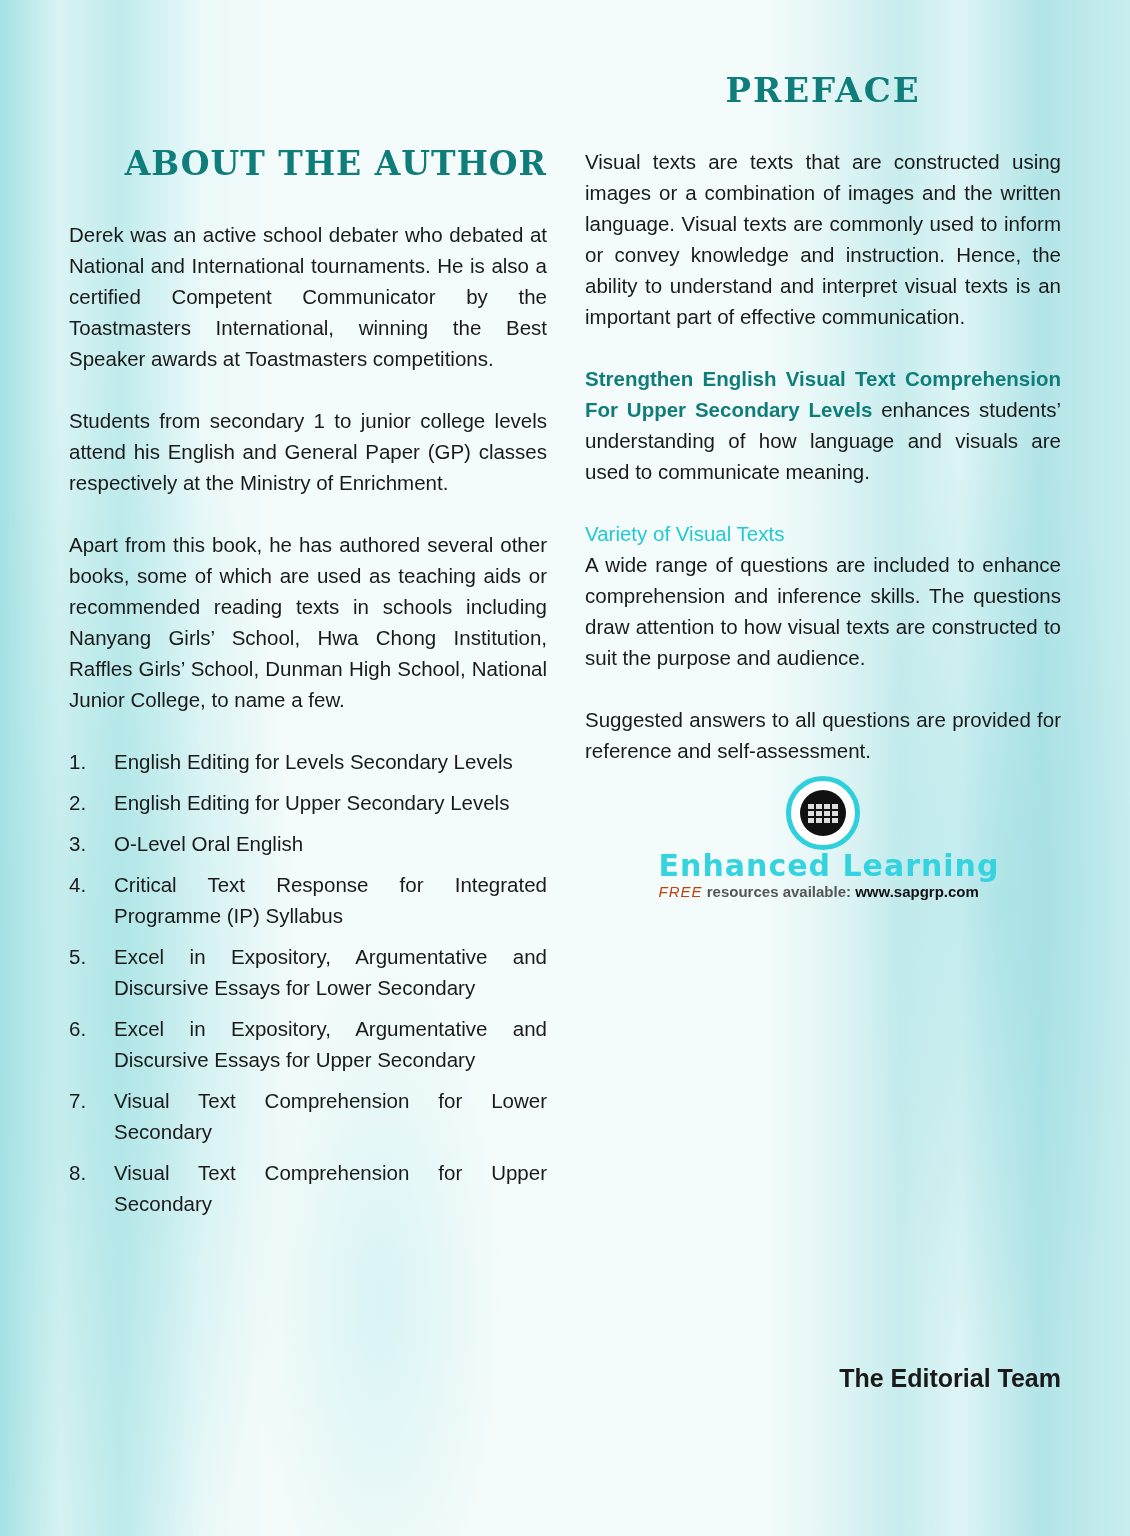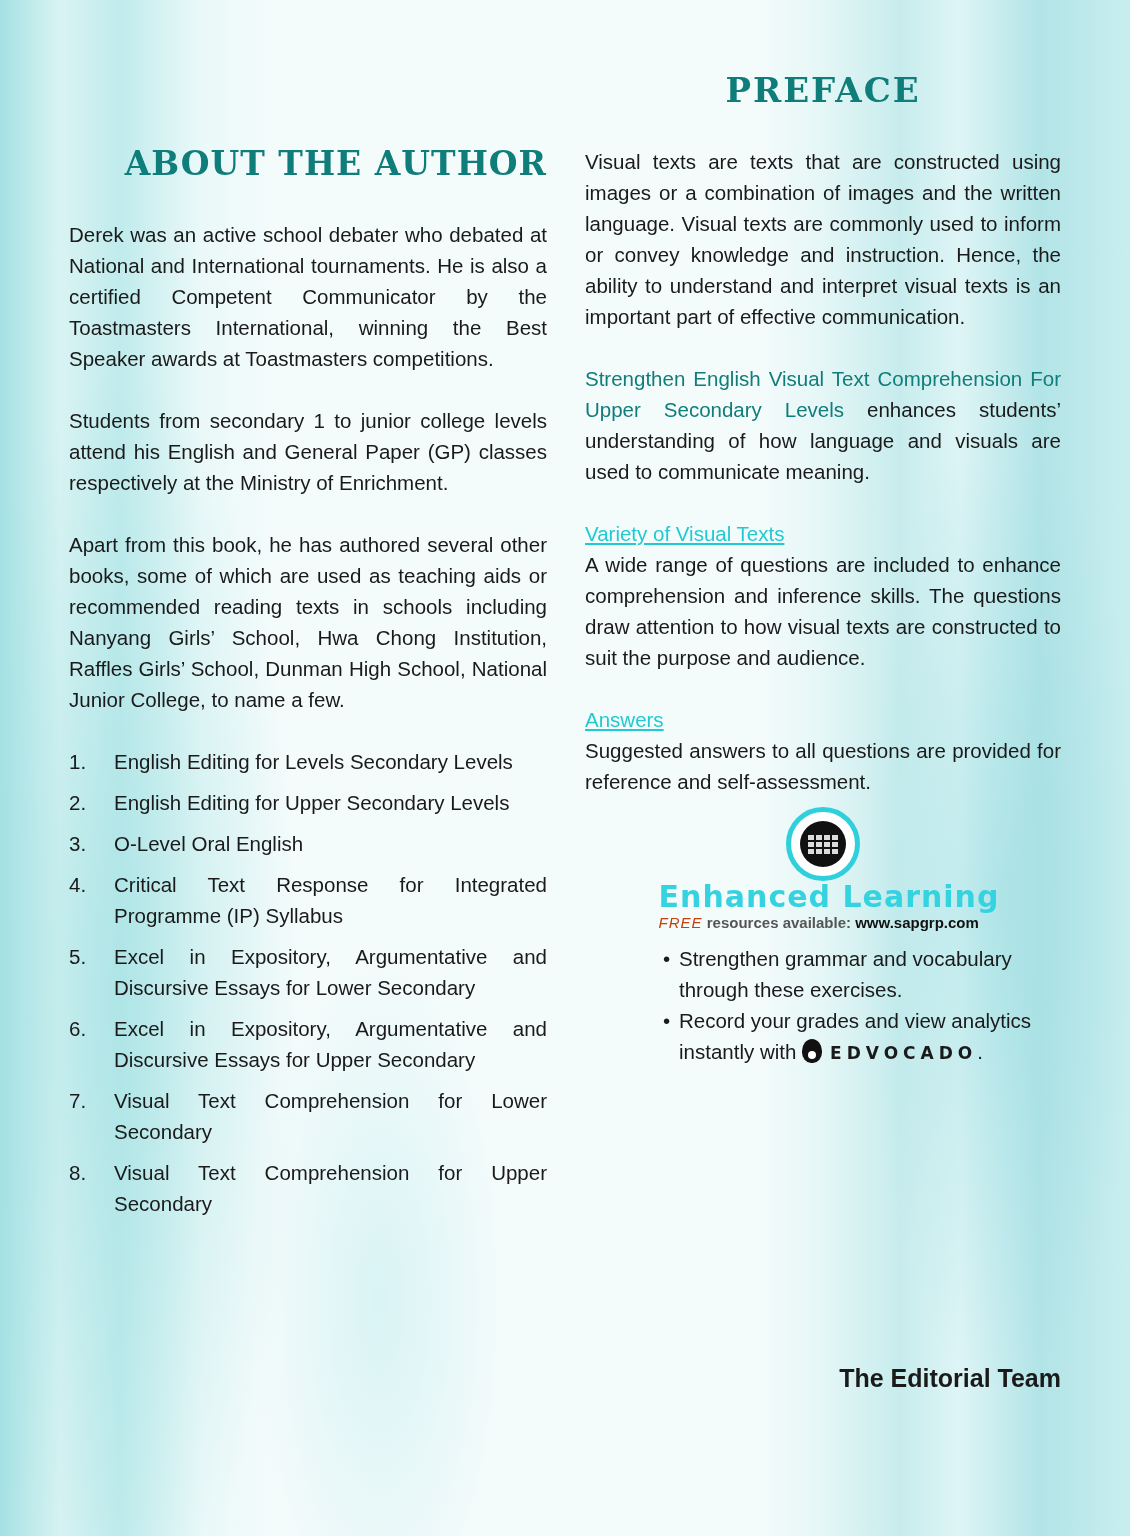--- a/index.html
+++ b/index.html
@@ -43,22 +43,22 @@
     .right .heading { text-align: center; margin: 0 0 36px 0; padding-left: 0; }
     p {
       margin: 0 0 31px 0; font-size: 20.5px; line-height: 31px; text-align: justify;
     }
     ol { list-style: none; margin: 0; padding: 0; }
     ol li {
       display: flex; font-size: 20.5px; line-height: 31px; margin-bottom: 10px;
     }
     ol li .num { width: 45px; flex: none; }
     ol li .txt { flex: 1; text-align: justify; text-align-last: left; }
-    .book { color: #0f7d7a; font-weight: normal; }
-    .sub { color: #22c9d2; font-size: 20.5px; line-height: 31px; margin: 0; text-decoration: underline; }
+    .book { color: #0f7d7a; font-weight: bold; }
+    .sub { color: #22c9d2; font-size: 20.5px; line-height: 31px; margin: 0; }
     .enhanced { display: flex; align-items: center; margin-top: 8px; flex-direction: column; }
     .logo-circle {
       width: 64px; height: 64px; border-radius: 50%;
       border: 5px solid #2fd0dc; background: #fff; display: flex;
       align-items: center; justify-content: center; flex: none;
     }
     .logo-inner {
       width: 46px; height: 46px; border-radius: 50%; background: #111;
       display: grid; grid-template-columns: repeat(4, 6px); gap: 2px;
       align-content: center; justify-content: center;
@@ -138,21 +138,20 @@
 
 <section class="col right">
   <h1 class="heading">PREFACE</h1>
   <p>Visual texts are texts that are constructed using images or a combination of images and the written language. Visual texts are commonly used to inform or convey knowledge and instruction. Hence, the ability to understand and interpret visual texts is an important part of effective communication.</p>
   <p><span class="book">Strengthen English Visual Text Comprehension For Upper Secondary Levels</span><span> enhances students’ understanding of how language and visuals are used to communicate meaning.</span></p>
 
   <div class="sub">Variety of Visual Texts</div>
 
   <p>A wide range of questions are included to enhance comprehension and inference skills. The questions draw attention to how visual texts are constructed to suit the purpose and audience.</p>
 
-  <div class="sub">Answers</div>
   <p style="margin-bottom:10px">Suggested answers to all questions are provided for reference and self-assessment.</p>
 
   <div class="enhanced">
     <div class="logo-circle">
       <div class="logo-inner">
           <span></span>
           <span></span>
           <span></span>
           <span></span>
           <span></span>
@@ -163,19 +162,15 @@
           <span></span>
           <span></span>
           <span></span>
         </div>
     </div>
     <div class="enh-text">
       <div class="enh-title">Enhanced Learning</div>
       <div class="enh-sub"><span class="free">FREE</span><span> resources available: </span><span class="url">www.sapgrp.com</span></div>
     </div>
   </div>
-  <ul class="bullets">
-    <li>Strengthen grammar and vocabulary through these exercises.</li>
-    <li><span>Record your grades and view analytics instantly with</span> <span class="edv-icon"></span><span class="edv">EDVOCADO</span><span>.</span></li>
-  </ul>
 </section>
 
 <div class="signoff">The Editorial Team</div>
 
 </body></html>

